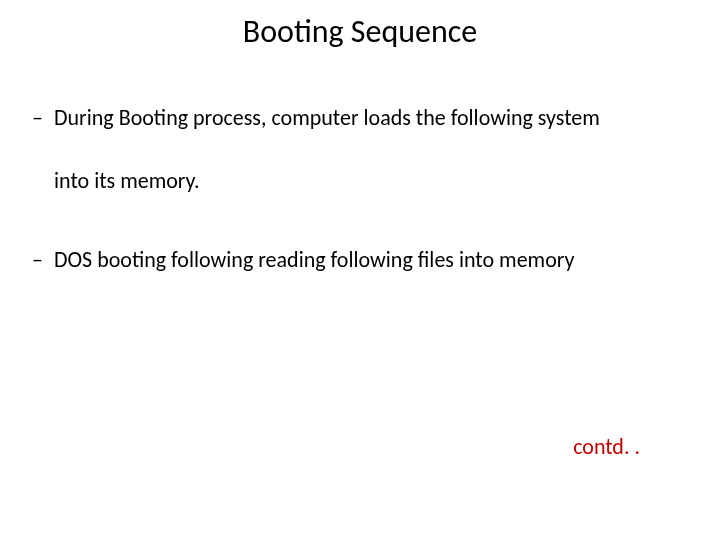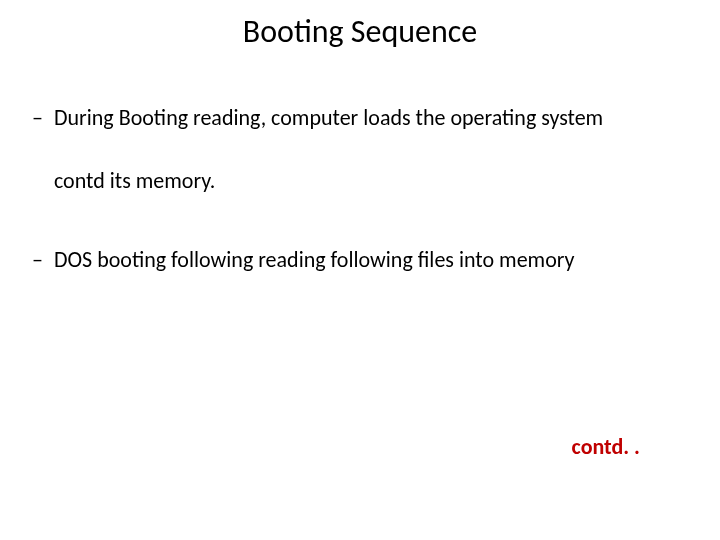--- a/index.html
+++ b/index.html
@@ -59,37 +59,36 @@
   }
   .gap {
     height: 44px;
   }
   .contd {
     position: absolute;
     right: 80px;
     bottom: 80px;
     font-size: 22px;
     color: #c00000;
-    font-weight: bold;
   }
 </style>
 </head>
 <body>
 
 <div class="slide">
 
   <div class="title">Booting Sequence</div>
 
   <div class="body">
 
     <div class="item">
       <div class="dash">–</div>
-      <div class="text">During Booting reading, computer loads the operating system</div>
+      <div class="text">During Booting process, computer loads the following system</div>
     </div>
-    <div class="indent-line">contd its memory.</div>
+    <div class="indent-line">into its memory.</div>
 
     <div class="gap"></div>
 
     <div class="item">
       <div class="dash">–</div>
       <div class="text"> DOS booting following reading following files into memory</div>
     </div>
 
   </div>
 

